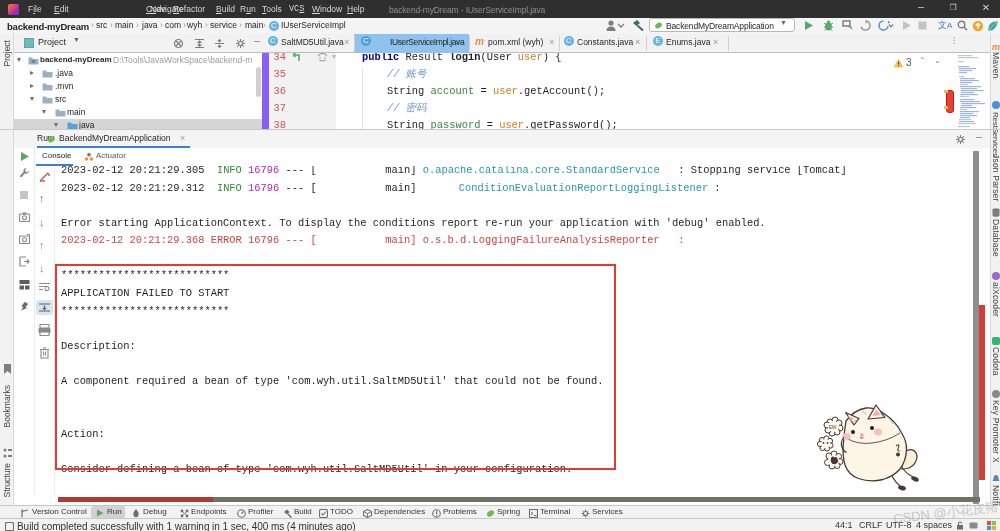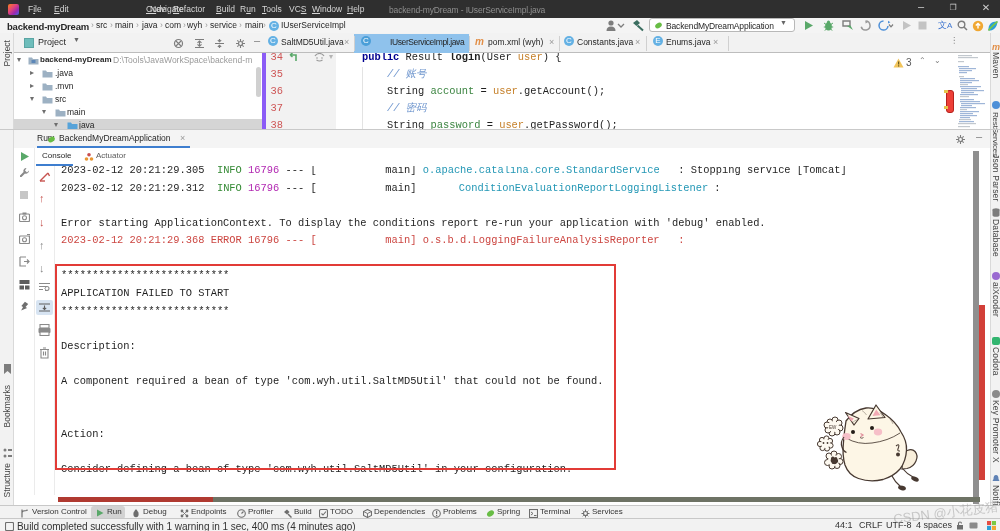--- a/index.html
+++ b/index.html
@@ -17,21 +17,21 @@
   <div class="abs" style="left:8px;top:3.5px;width:11px;height:11px;border-radius:2px;background:linear-gradient(135deg,#fc801d 0%,#e3447a 40%,#9c27b0 70%,#3d6ce0 100%);"></div>
   <span class="abs" style="left:28px;top:4px;">F<u>i</u>le</span>
   <span class="abs" style="left:54px;top:4px;"><u>E</u>dit</span>
   <span class="abs" style="left:71px;top:4px;margin-top:27px;"><u>V</u>iew</span>
   <span class="abs" style="left:106px;top:4px;padding-left:44px;"><u>N</u>avigate</span>
   <span class="abs" style="left:146px;top:4px;"><u>C</u>ode</span>
   <span class="abs" style="left:173px;top:4px;"><u>R</u>efactor</span>
   <span class="abs" style="left:216px;top:4px;"><u>B</u>uild</span>
   <span class="abs" style="left:240px;top:4px;">R<u>u</u>n</span>
   <span class="abs" style="left:262px;top:4px;"><u>T</u>ools</span>
-  <span class="abs" style="left:289px;top:4px;">VC<u>S</u></span>
+  <span class="abs" style="left:289px;top:4px;font-family:Liberation Mono, monospace;">VC<u>S</u></span>
   <span class="abs" style="left:312px;top:4px;"><u>W</u>indow</span>
   <span class="abs" style="left:347px;top:4px;"><u>H</u>elp</span>
   <span class="abs" style="left:389px;top:4.5px;color:#8f8f8f;letter-spacing:-0.15px;">backend-myDream - IUserServiceImpl.java</span>
   <span class="abs" style="left:914px;top:0px;width:14px;text-align:center;font-size:11px;color:#cfcfcf;">–</span>
   <span class="abs" style="left:946px;top:3px;width:14px;text-align:center;font-size:8px;color:#cfcfcf;">❐</span>
   <span class="abs" style="left:979px;top:2px;width:14px;text-align:center;font-size:10px;color:#cfcfcf;">✕</span>
 </div>
 
 <div class="abs" id="toolbar" style="left:0;top:18px;width:1000px;height:15px;background:#f4f4f4;font-size:8.5px;color:#262626;">
   <span class="abs" style="left:7px;top:2.5px;font-weight:bold;font-size:9.5px;letter-spacing:-0.2px;">backend-myDream</span>
@@ -242,21 +242,21 @@
 
   <span class="abs" style="left:40px;top:67px;color:#6e6e6e;font-size:8px;">▾</span>
   <svg class="abs" style="left:53px;top:68px;" width="11" height="9" viewBox="0 0 11 9">
       <path d="M0.5 1.5 h3.5 l1 1.5 h5.5 v5.5 h-10 z" fill="#57a3d9"></path>
     </svg>
   <span class="abs" style="left:65px;top:66.5px;">java</span>
 
   <div class="abs" style="left:242px;top:14px;width:5px;height:30px;background:#d0d0d0;border-radius:3px;"></div>
 </div>
 
-<div class="abs" id="gutter" style="left:262px;top:53px;width:74px;height:76px;background:#f2f2f2;border-left:4px solid #8b5cf6;overflow:hidden;">
+<div class="abs" id="gutter" style="left:262px;top:53px;width:74px;height:76px;background:#f2f2f2;border-left:7px solid #8b5cf6;overflow:hidden;">
   <pre class="abs" style="left:0px;top:-4.5px;width:17px;font-size:10.4px;line-height:17px;color:#ce5555;text-align:right;">34
 35
 36
 37
 38</pre>
   <svg class="abs" style="left:22px;top:0px;" width="9" height="9" viewBox="0 0 9 9">
       <path d="M8 8 V2 L2 2 M2 2 l2.5-2 M2 2 l2.5 2" stroke="#59a869" stroke-width="1.6" fill="none" transform="rotate(0)"></path>
     </svg>
   <svg class="abs" style="left:48px;top:0px;" width="11" height="9" viewBox="0 0 11 9">
       <path d="M1 3 q1.5-2.5 4.5-2.5 q3 0 4.5 2.5" stroke="#9a9a9a" stroke-width="1.2" fill="none"></path>

